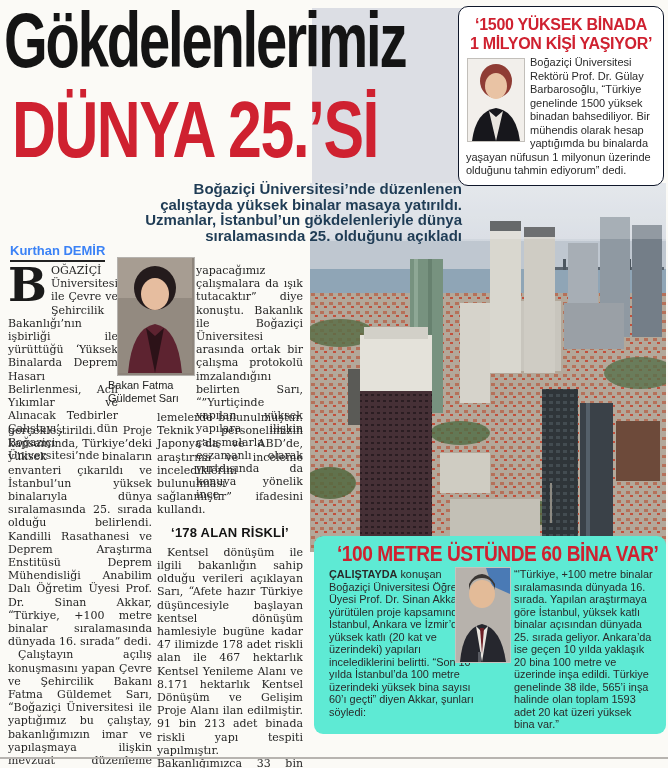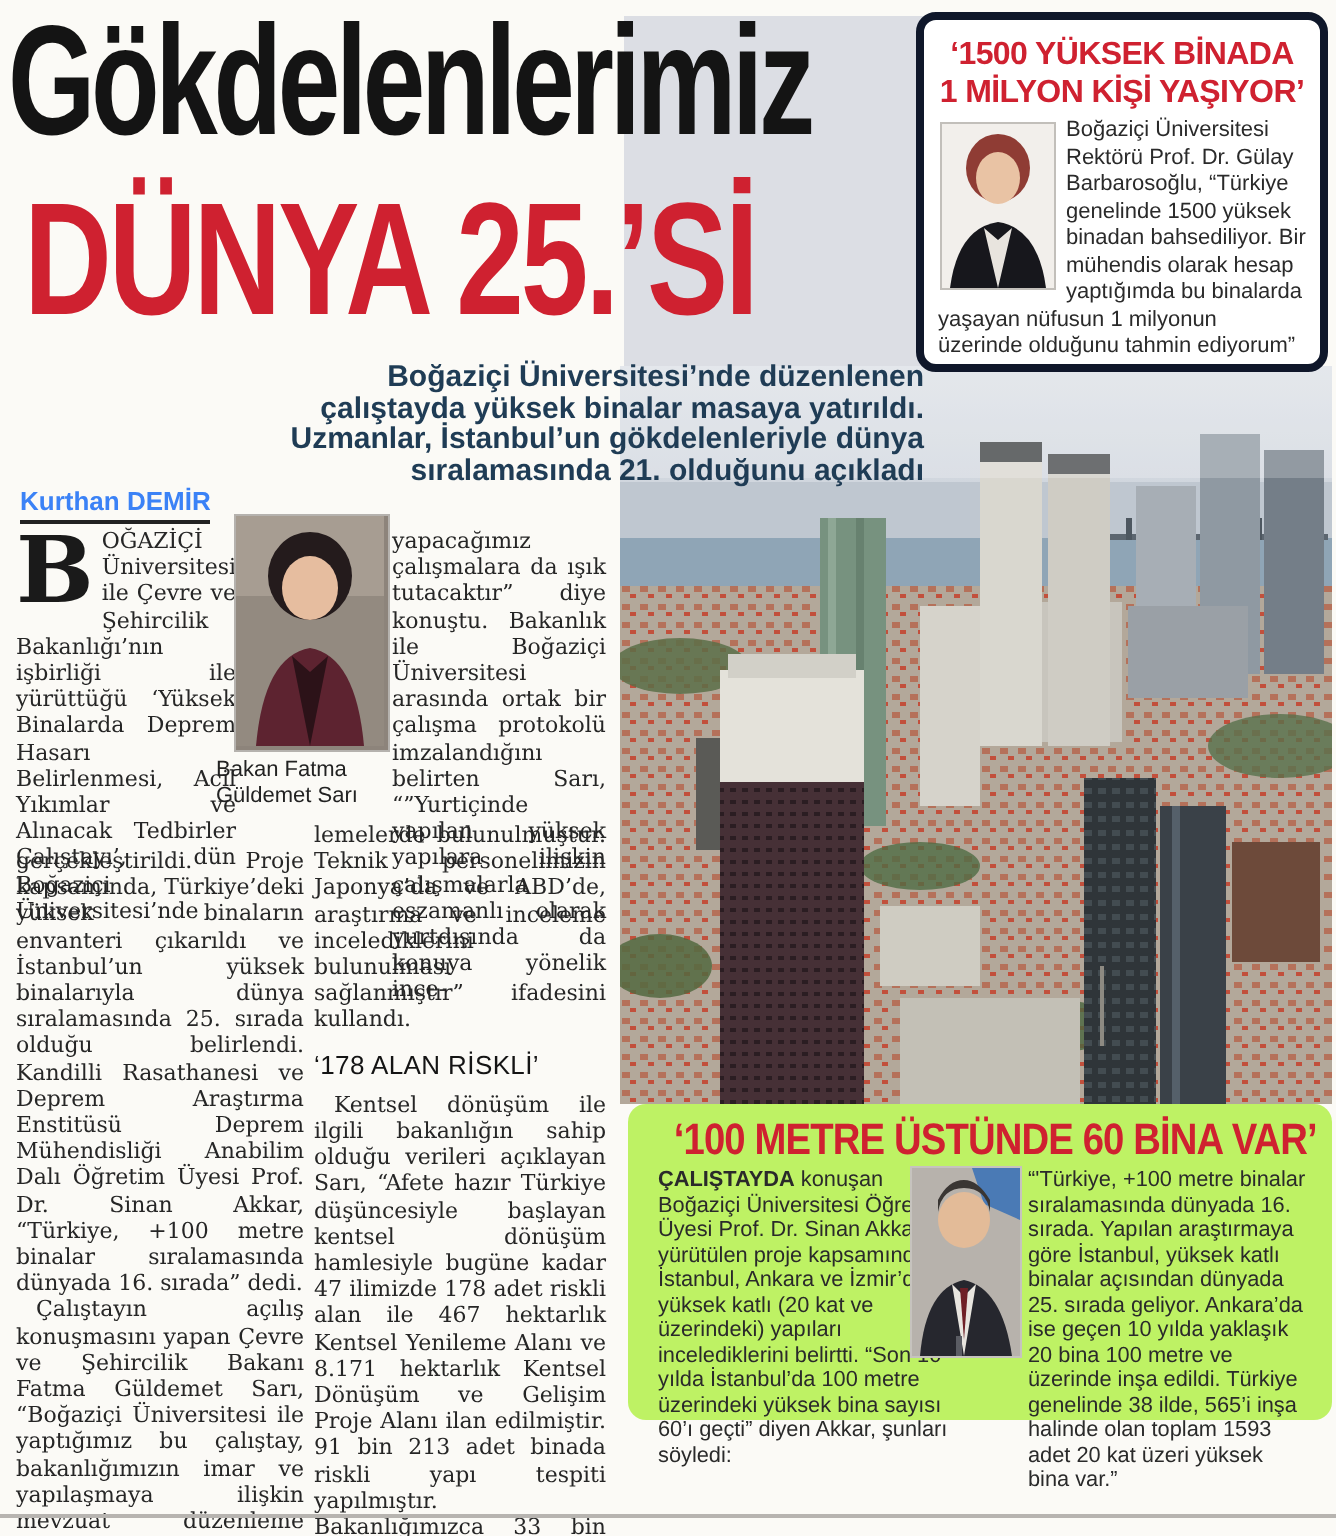--- a/index.html
+++ b/index.html
@@ -22,39 +22,39 @@
   .serif{font-family:"DejaVu Serif","Liberation Serif",serif;font-size:11px;line-height:13.2px;
          text-align:justify;color:#262626;}
   .col1top{position:absolute;left:8px;top:264px;width:110px;}
   .col3top{position:absolute;left:196px;top:264px;width:107px;}
   .col1bot{position:absolute;left:8px;top:424px;width:144px;}
   .col2bot{position:absolute;left:157px;top:411px;width:146px;}
   .serif p{margin:0;}
   .serif p.indent{text-indent:10px;}
   .dropcap{float:left;font-family:"DejaVu Serif",serif;font-size:46px;line-height:38px;
            font-weight:bold;margin:2px 4px 0 0;color:#1a1a1a;}
-  .subhead{font-size:13px;font-weight:normal;font-family:"Liberation Sans",sans-serif;
-           margin:9px 0 7px 0;color:#141414;letter-spacing:.2px;}
+  .subhead{font-size:13px;font-weight:bold;font-family:"Liberation Sans",sans-serif;
+           text-align:center;margin:9px 0 7px 0;color:#141414;letter-spacing:.2px;}
   
   .sari-photo{position:absolute;left:117px;top:257px;width:76px;height:117px;
               border:1px solid #b5b2ae;background:#8d847b;}
   .sari-cap{position:absolute;left:108px;top:379px;width:94px;text-align:left;
             font-size:11px;line-height:13px;font-weight:normal;color:#222;}
   
   .skyline{position:absolute;left:310px;top:183px;width:356px;height:369px;overflow:hidden;}
   
   .topbox{position:absolute;left:458px;top:6px;width:206px;height:180px;background:#fff;
-          border:4px solid #0f172a;border-radius:10px;box-sizing:border-box;overflow:hidden;}
+          border:1px solid #0f172a;border-radius:10px;box-sizing:border-box;overflow:hidden;}
   .topbox-hl{margin-top:8px;text-align:center;color:#cf2130;font-weight:bold;
              font-size:16px;line-height:19px;letter-spacing:-.3px;}
   .topbox-body{margin:3px 7px 0 7px;font-size:11px;line-height:13.5px;text-align:left;color:#2a2a2a;}
   .float-spacer{float:left;width:1px;height:40px;}
   .portrait1{float:left;width:56px;height:82px;border:1px solid #c2bfba;margin:2px 5px 0 0;}
   
-  .botbox{position:absolute;left:314px;top:552px;width:352px;height:158px;background:#bef264;
+  .botbox{position:absolute;left:314px;top:536px;width:352px;height:198px;background:#5eead4;
           border-radius:9px;}
   .botbox-hl{position:absolute;left:0;top:5px;width:352px;text-align:center;color:#cf2130;
              font-weight:bold;font-size:22px;white-space:nowrap;transform:scaleX(.87);
              transform-origin:50% 0;letter-spacing:-.5px;}
   .botbox-col{position:absolute;font-size:10.9px;line-height:12.5px;color:#2a2a2a;text-align:left;}
   .botbox-left{left:15px;top:32px;width:153px;}
   .botbox-right{left:200px;top:32px;width:141px;}
   .portrait2{position:absolute;left:141px;top:31px;width:54px;height:94px;border:1px solid #c6c3be;}
   .bottom-rule{position:absolute;left:0;top:757px;width:668px;height:2px;background:#b7b4b0;}
 </style>
@@ -126,21 +126,21 @@
     </svg>
   </div>
 
   <div class="hl-black">Gökdelenlerimiz</div>
   <div class="hl-red">DÜNYA 25.’Sİ</div>
 
   <div class="deck">
     <div>Boğaziçi Üniversitesi’nde düzenlenen</div>
     <div>çalıştayda yüksek binalar masaya yatırıldı.</div>
     <div>Uzmanlar, İstanbul’un gökdelenleriyle dünya</div>
-    <div>sıralamasında 21. olduğunu açıkladı</div>
+    <div>sıralamasında 25. olduğunu açıkladı</div>
   </div>
 
   <div class="byline">Kurthan DEMİR</div>
 
   <div class="serif col1top">
     <span class="dropcap">B</span><span>OĞAZİÇİ Üniversitesi ile Çevre ve Şehircilik Bakanlığı’nın işbirliği ile yürüttüğü ‘Yüksek Binalarda Deprem Hasarı Belirlenmesi, Acil Yıkımlar ve Alınacak Tedbirler Çalıştayı’, dün Boğaziçi Üniversitesi’nde</span>
   </div>
 
   <div class="sari-photo">
     <svg width="74" height="115" viewBox="0 0 74 115">

